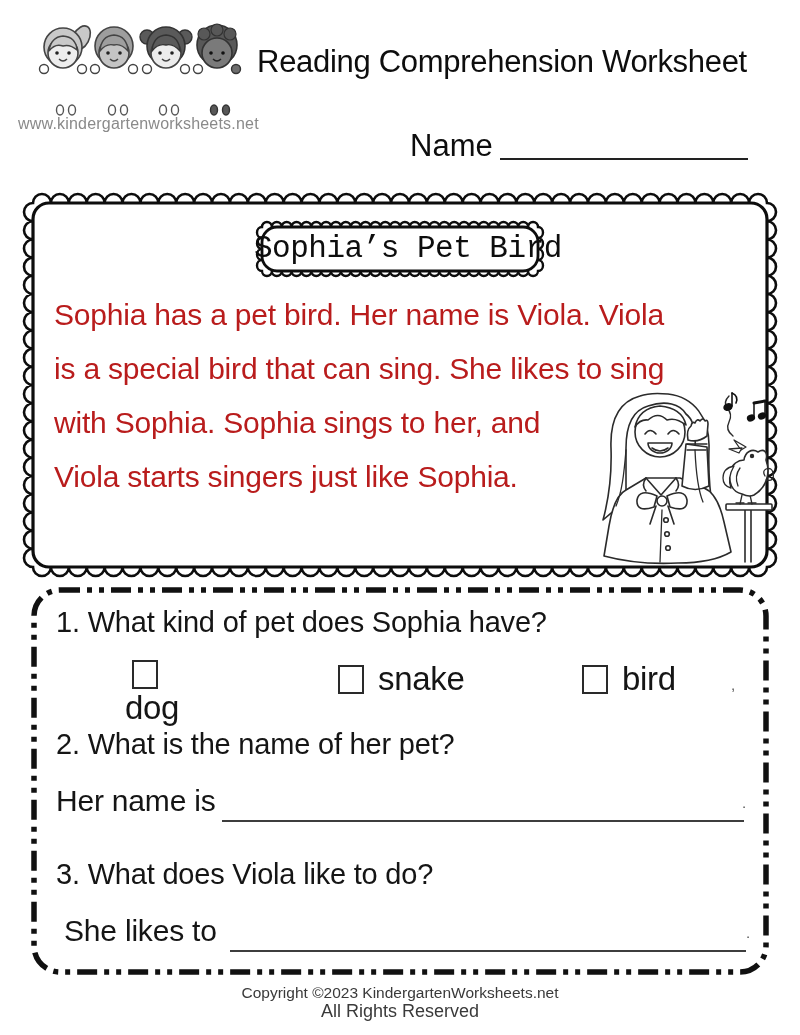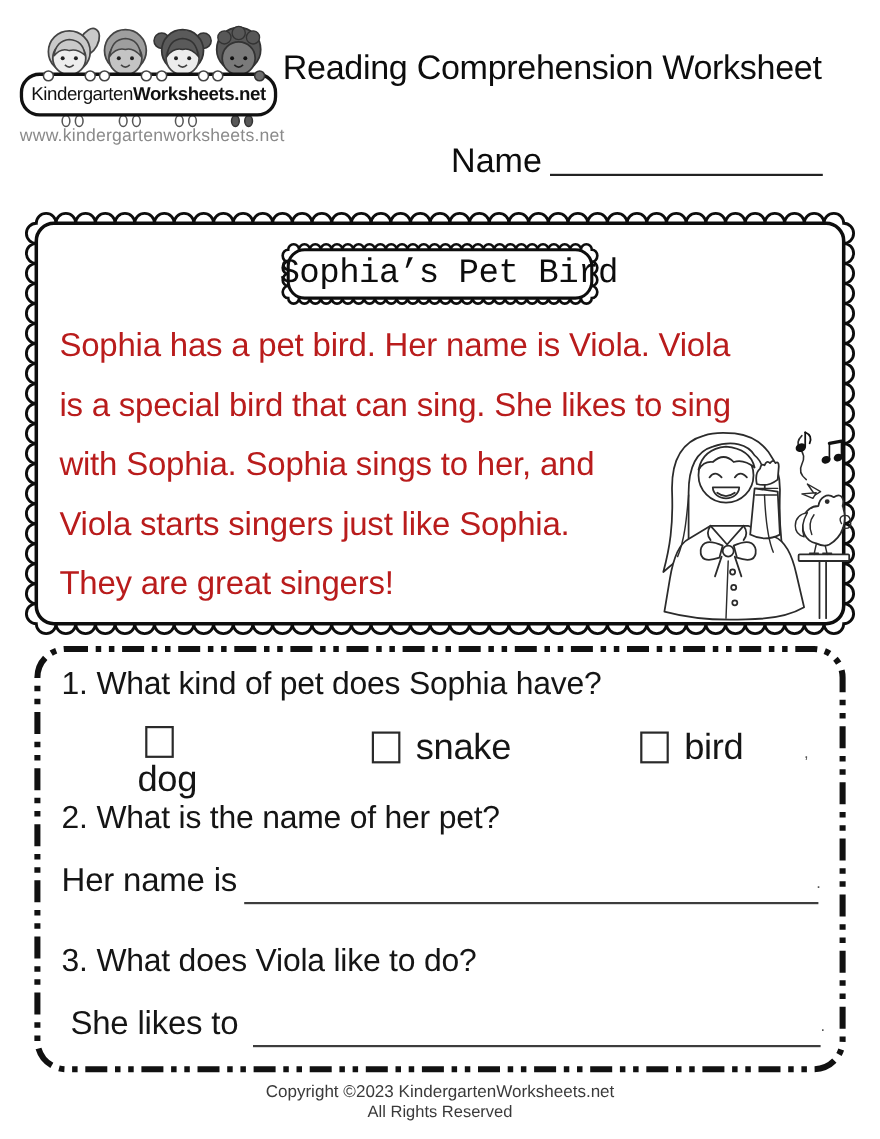--- a/index.html
+++ b/index.html
@@ -71,21 +71,21 @@
   .answer-prefix { position:absolute; font-size:30px; letter-spacing:-0.2px; color:#151515; white-space:nowrap; }
   .a2-prefix { left:26px; top:198px; }
   .a3-prefix { left:34px; top:328px; }
   .answer-line { position:absolute; height:36px; border-bottom:2.5px solid #3d3d3d; }
   .a2-line { left:192px; top:200px; width:522px; }
   .a3-line { left:200px; top:330px; width:516px; }
 
   
   .footer { position:absolute; left:0; top:983px; width:100%; text-align:center; color:#3a3a3a; }
   .footer-line1 { font-size:15.5px; line-height:19px; }
-  .footer-line2 { font-size:15px;   line-height:18px; }
+  .footer-line2 { font-size:18px;   line-height:18px; }
 
   svg { display:block; overflow:visible; }
 </style>
 </head>
 <body>
 
 <div class="page">
 
   <div class="logo">
     <svg class="kids-svg" width="222" height="50" viewBox="0 0 222 50">
@@ -116,24 +116,20 @@
 
       <circle cx="191" cy="23" r="20" fill="#585858" stroke="#333" stroke-width="1.6"></circle>
       <circle cx="178" cy="12" r="6" fill="#585858" stroke="#333" stroke-width="1.2"></circle>
       <circle cx="191" cy="8" r="6" fill="#585858" stroke="#333" stroke-width="1.2"></circle>
       <circle cx="204" cy="12" r="6" fill="#585858" stroke="#333" stroke-width="1.2"></circle>
       <circle cx="191" cy="31" r="15" fill="#7a7a7a" stroke="#333" stroke-width="1.6"></circle>
       <circle cx="185" cy="31" r="1.8" fill="#111"></circle>
         <circle cx="197" cy="31" r="1.8" fill="#111"></circle>
       <path d="M187,37 q4,4 8,0" fill="none" stroke="#222" stroke-width="1.4"></path>
     </svg>
-    <div class="sign">
-      <span>Kindergarten</span>
-        <span class="bold">Worksheets.net</span>
-    </div>
     <svg class="hands-svg" width="222" height="16" viewBox="0 0 222 16">
       <circle cx="18" cy="7" r="4.5" fill="#fff" stroke="#444" stroke-width="1.4"></circle>
       <circle cx="56" cy="7" r="4.5" fill="#fff" stroke="#444" stroke-width="1.4"></circle>
       <circle cx="69" cy="7" r="4.5" fill="#fff" stroke="#444" stroke-width="1.4"></circle>
       <circle cx="107" cy="7" r="4.5" fill="#fff" stroke="#444" stroke-width="1.4"></circle>
       <circle cx="121" cy="7" r="4.5" fill="#fff" stroke="#444" stroke-width="1.4"></circle>
       <circle cx="159" cy="7" r="4.5" fill="#fff" stroke="#444" stroke-width="1.4"></circle>
       <circle cx="172" cy="7" r="4.5" fill="#fff" stroke="#444" stroke-width="1.4"></circle>
       <circle cx="210" cy="7" r="4.5" fill="#6e6e6e" stroke="#333" stroke-width="1.4"></circle>
     </svg>
@@ -169,21 +165,20 @@
         <rect x="8" y="9" width="276" height="44" rx="15" fill="#fff" stroke="#0d0d0d" stroke-width="2.8"></rect>
       </svg>
       <div class="story-badge-title">Sophia’s Pet Bird</div>
     </div>
 
     <div class="story-text">
       <div class="story-line">Sophia has a pet bird. Her name is Viola. Viola</div>
       <div class="story-line">is a special bird that can sing. She likes to sing</div>
       <div class="story-line">with Sophia. Sophia sings to her, and</div>
       <div class="story-line">Viola starts singers just like Sophia.</div>
-      <div class="story-line">They are great singers!</div>
     </div>
 
     <svg class="illustration-svg" width="196" height="176" viewBox="0 0 196 176" fill="none" stroke="#2b2b2b" stroke-width="1.6" stroke-linecap="round" stroke-linejoin="round">
 
       <path d="M58,6 C36,12 28,32 29,58 C30,88 27,108 21,130 C30,122 38,116 44,112 L44,58 C44,34 52,20 66,16 C84,10 98,14 104,24 C112,30 114,44 113,58 L113,110 C120,116 127,122 133,130 C128,108 126,88 127,58 C128,28 112,7 86,4 C76,3 66,3 58,6 Z" fill="#fff"></path>
 
       <circle cx="78" cy="42" r="25" fill="#fff"></circle>
       <path d="M53,37 Q57,18 78,16 Q100,18 104,35 Q94,27 85,30 Q76,21 66,30 Q58,29 53,37 Z" fill="#fff"></path>
       <path d="M63,44 q5,-7 11,0"></path>
       <path d="M86,44 q5,-7 11,0"></path>

